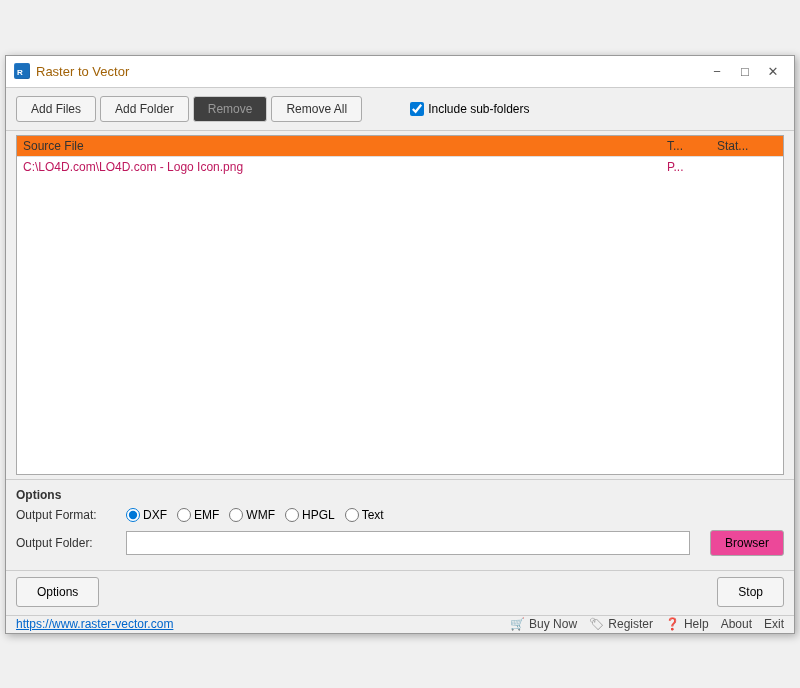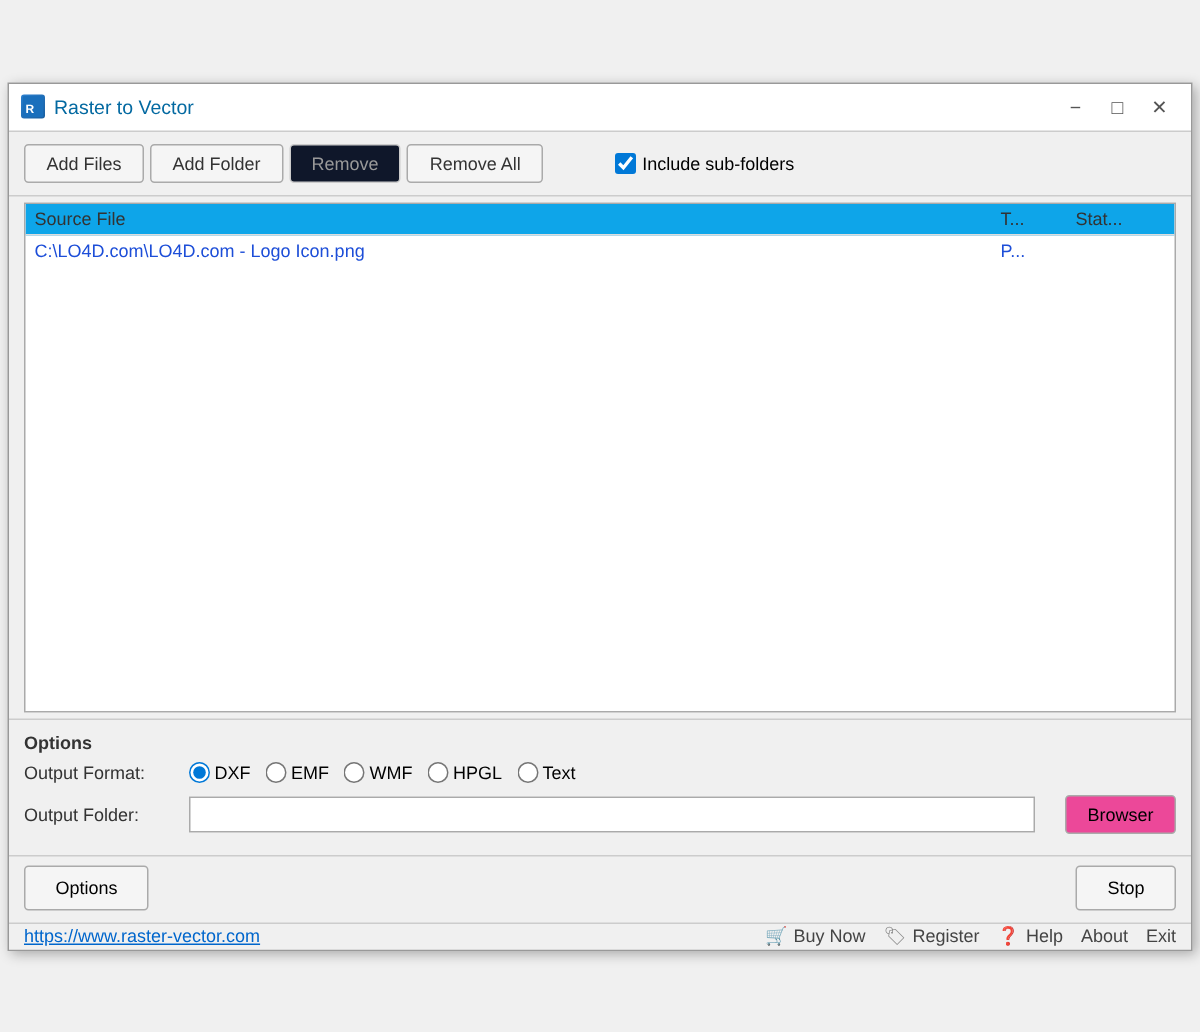--- a/index.html
+++ b/index.html
@@ -41,21 +41,21 @@
       border-radius: 2px;
       display: flex;
       align-items: center;
       justify-content: center;
       font-size: 9px;
       color: white;
       font-weight: bold;
     }
     .title-text {
       font-size: 13px;
-      color: #0369a1;
+      color: #a16207;
     }
     .title-bar-controls {
       display: flex;
       gap: 2px;
     }
     .title-btn {
       width: 26px;
       height: 22px;
       border: none;
       background: transparent;
@@ -78,21 +78,21 @@
     .btn {
       padding: 4px 14px;
       border: 1px solid #aaa;
       background: #f5f5f5;
       cursor: pointer;
       font-size: 12px;
       border-radius: 3px;
       color: #333;
       height: 26px;
     }
-    .btn:disabled { color: #999; border-color: #ccc; background: #0f172a; cursor: default; }
+    .btn:disabled { color: #999; border-color: #ccc; background: #404040; cursor: default; }
     .checkbox-label {
       display: flex;
       align-items: flex-start;
       gap: 4px;
       margin-left: 8px;
       font-size: 12px;
       cursor: pointer;
       padding-left: 36px;
     }
     .checkbox-label input[type="checkbox"] {
@@ -104,32 +104,32 @@
       background: white;
       margin: 4px 10px;
       border: 1px solid #aaa;
       height: 340px;
       overflow-y: auto;
     }
     .file-list-header {
       display: grid;
       grid-template-columns: 1fr 50px 60px;
       padding: 3px 6px;
-      background: #0ea5e9;
+      background: #f97316;
       border-bottom: 1px solid #ddd;
       font-size: 12px;
       color: #333;
     }
     .file-list-header span { font-weight: normal; }
     .file-row {
       display: grid;
       grid-template-columns: 1fr 50px 60px;
       padding: 3px 6px;
       font-size: 12px;
-      color: #1d4ed8;
+      color: #be185d;
     }
     .options-section {
       padding: 8px 10px 6px;
       border-top: 1px solid #ccc;
     }
     .options-title {
       font-size: 12px;
       font-weight: bold;
       color: #333;
       margin-bottom: 6px;

